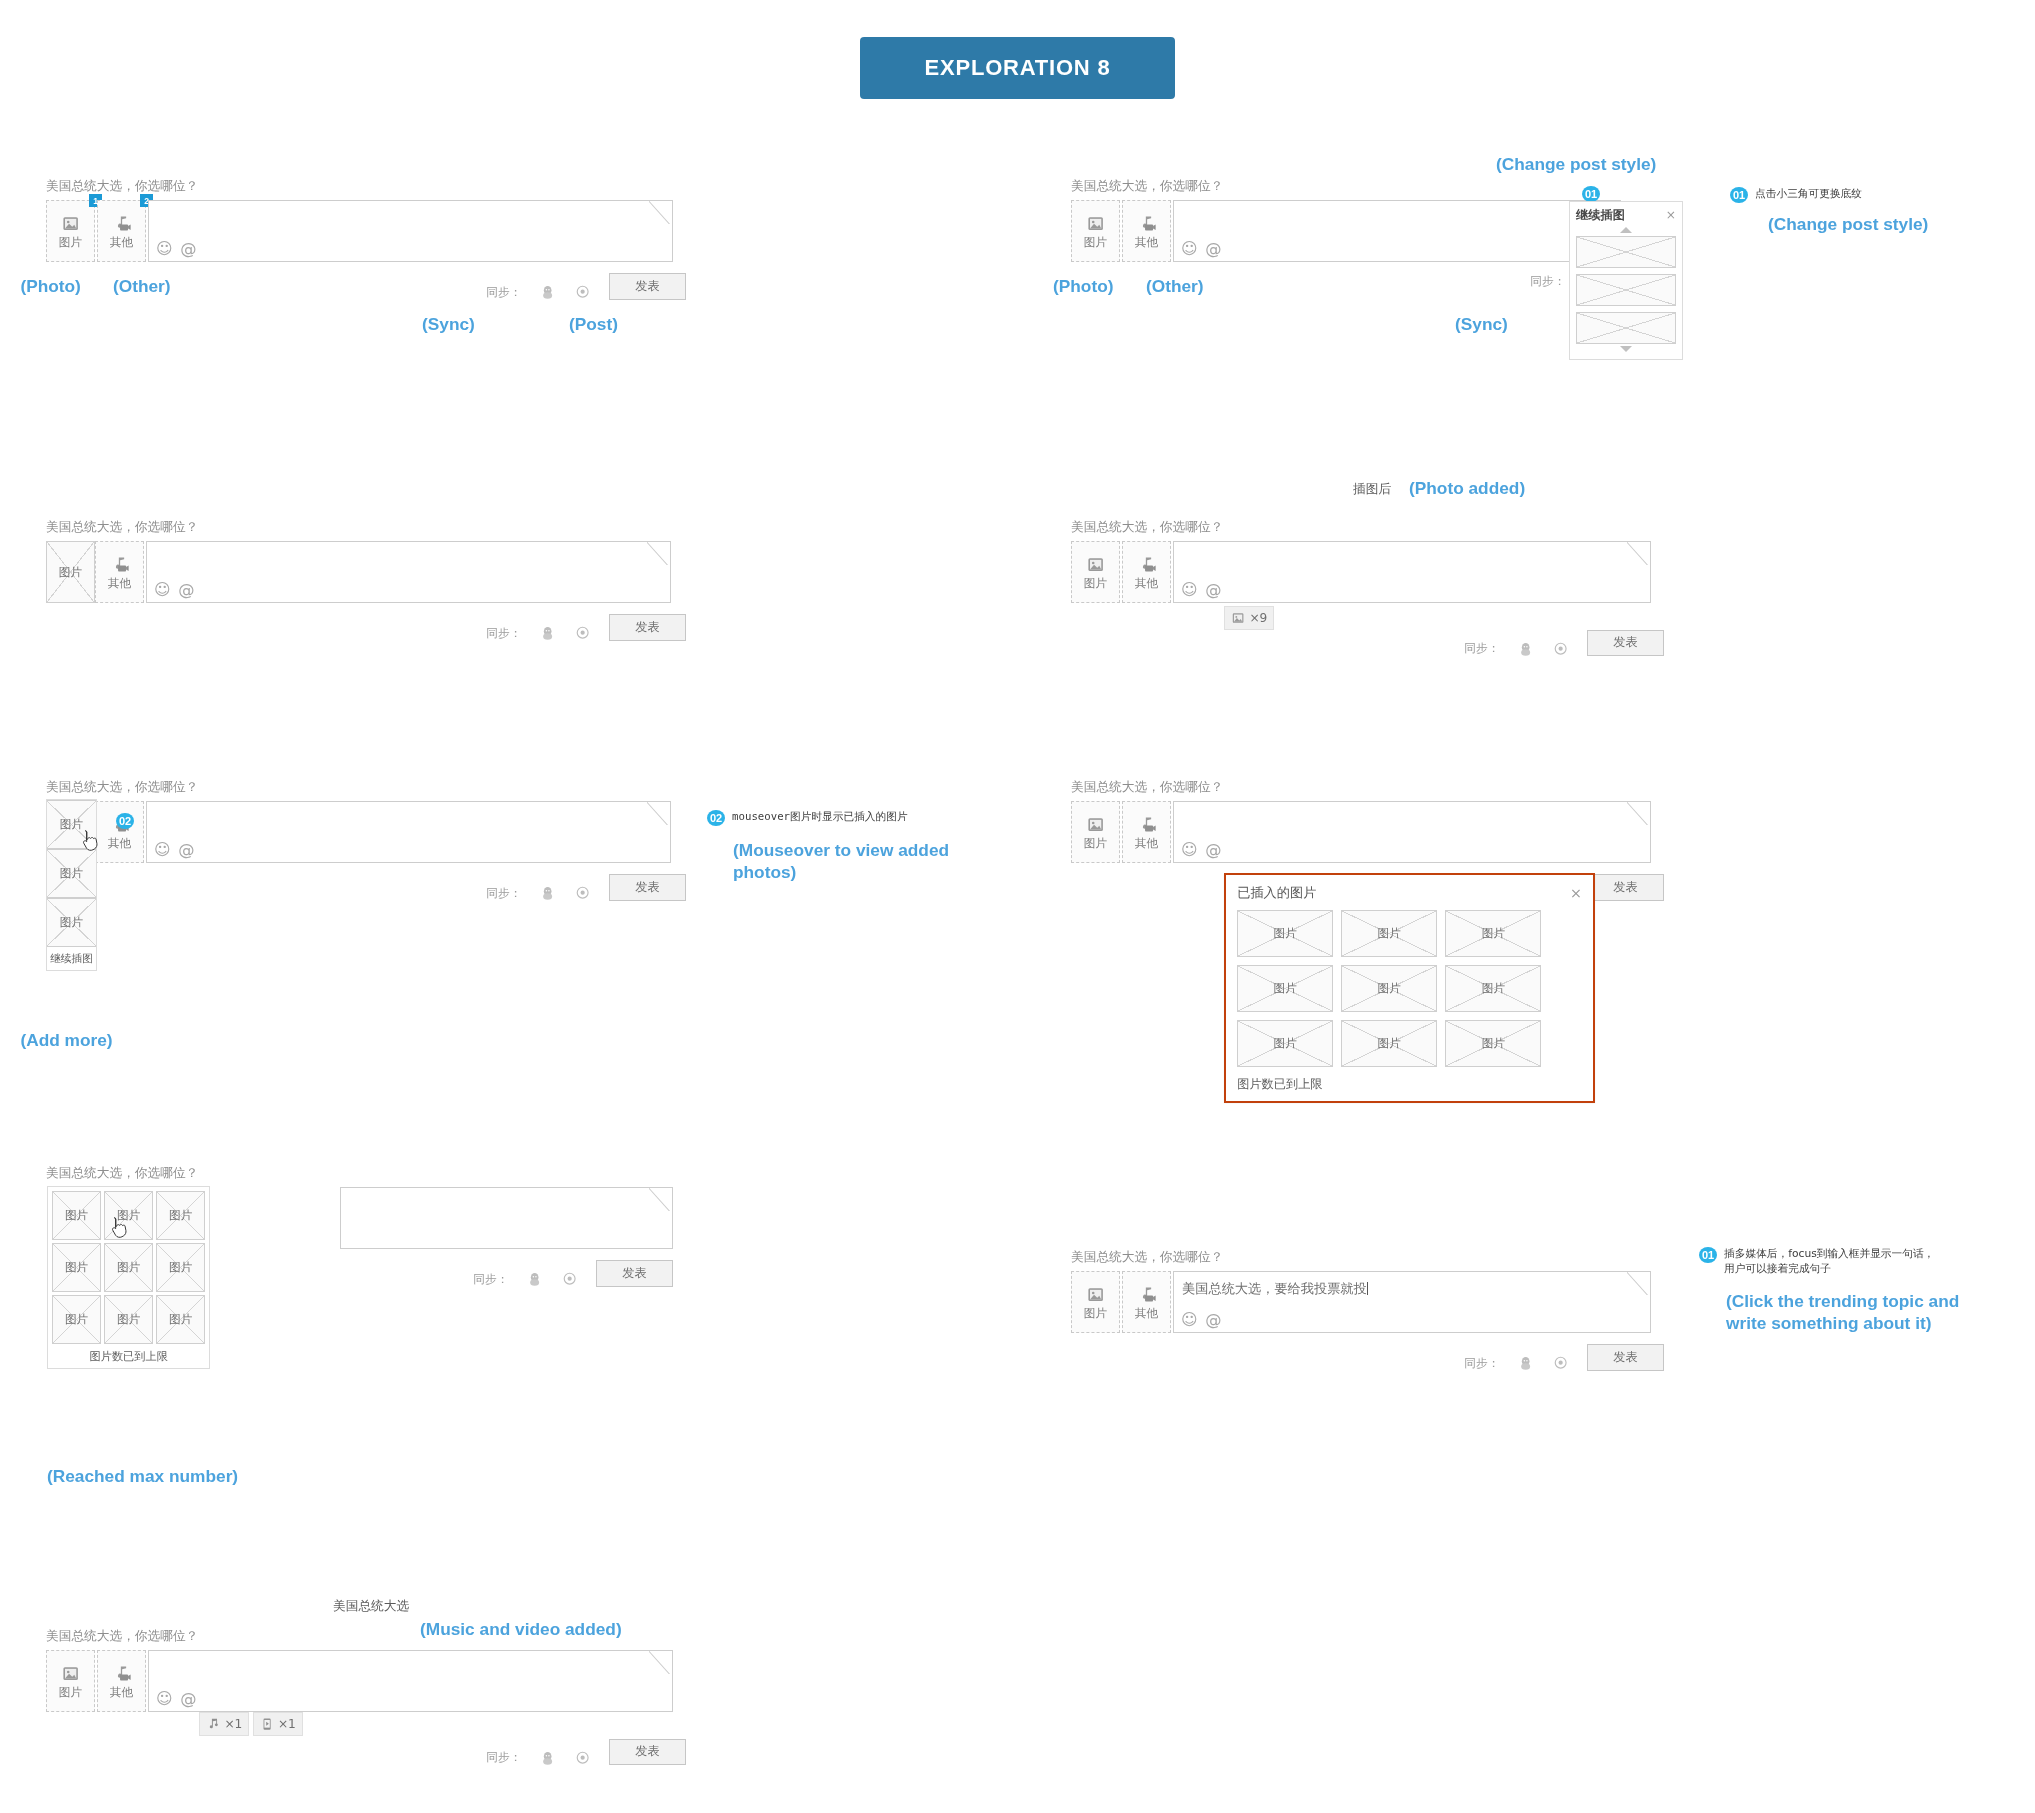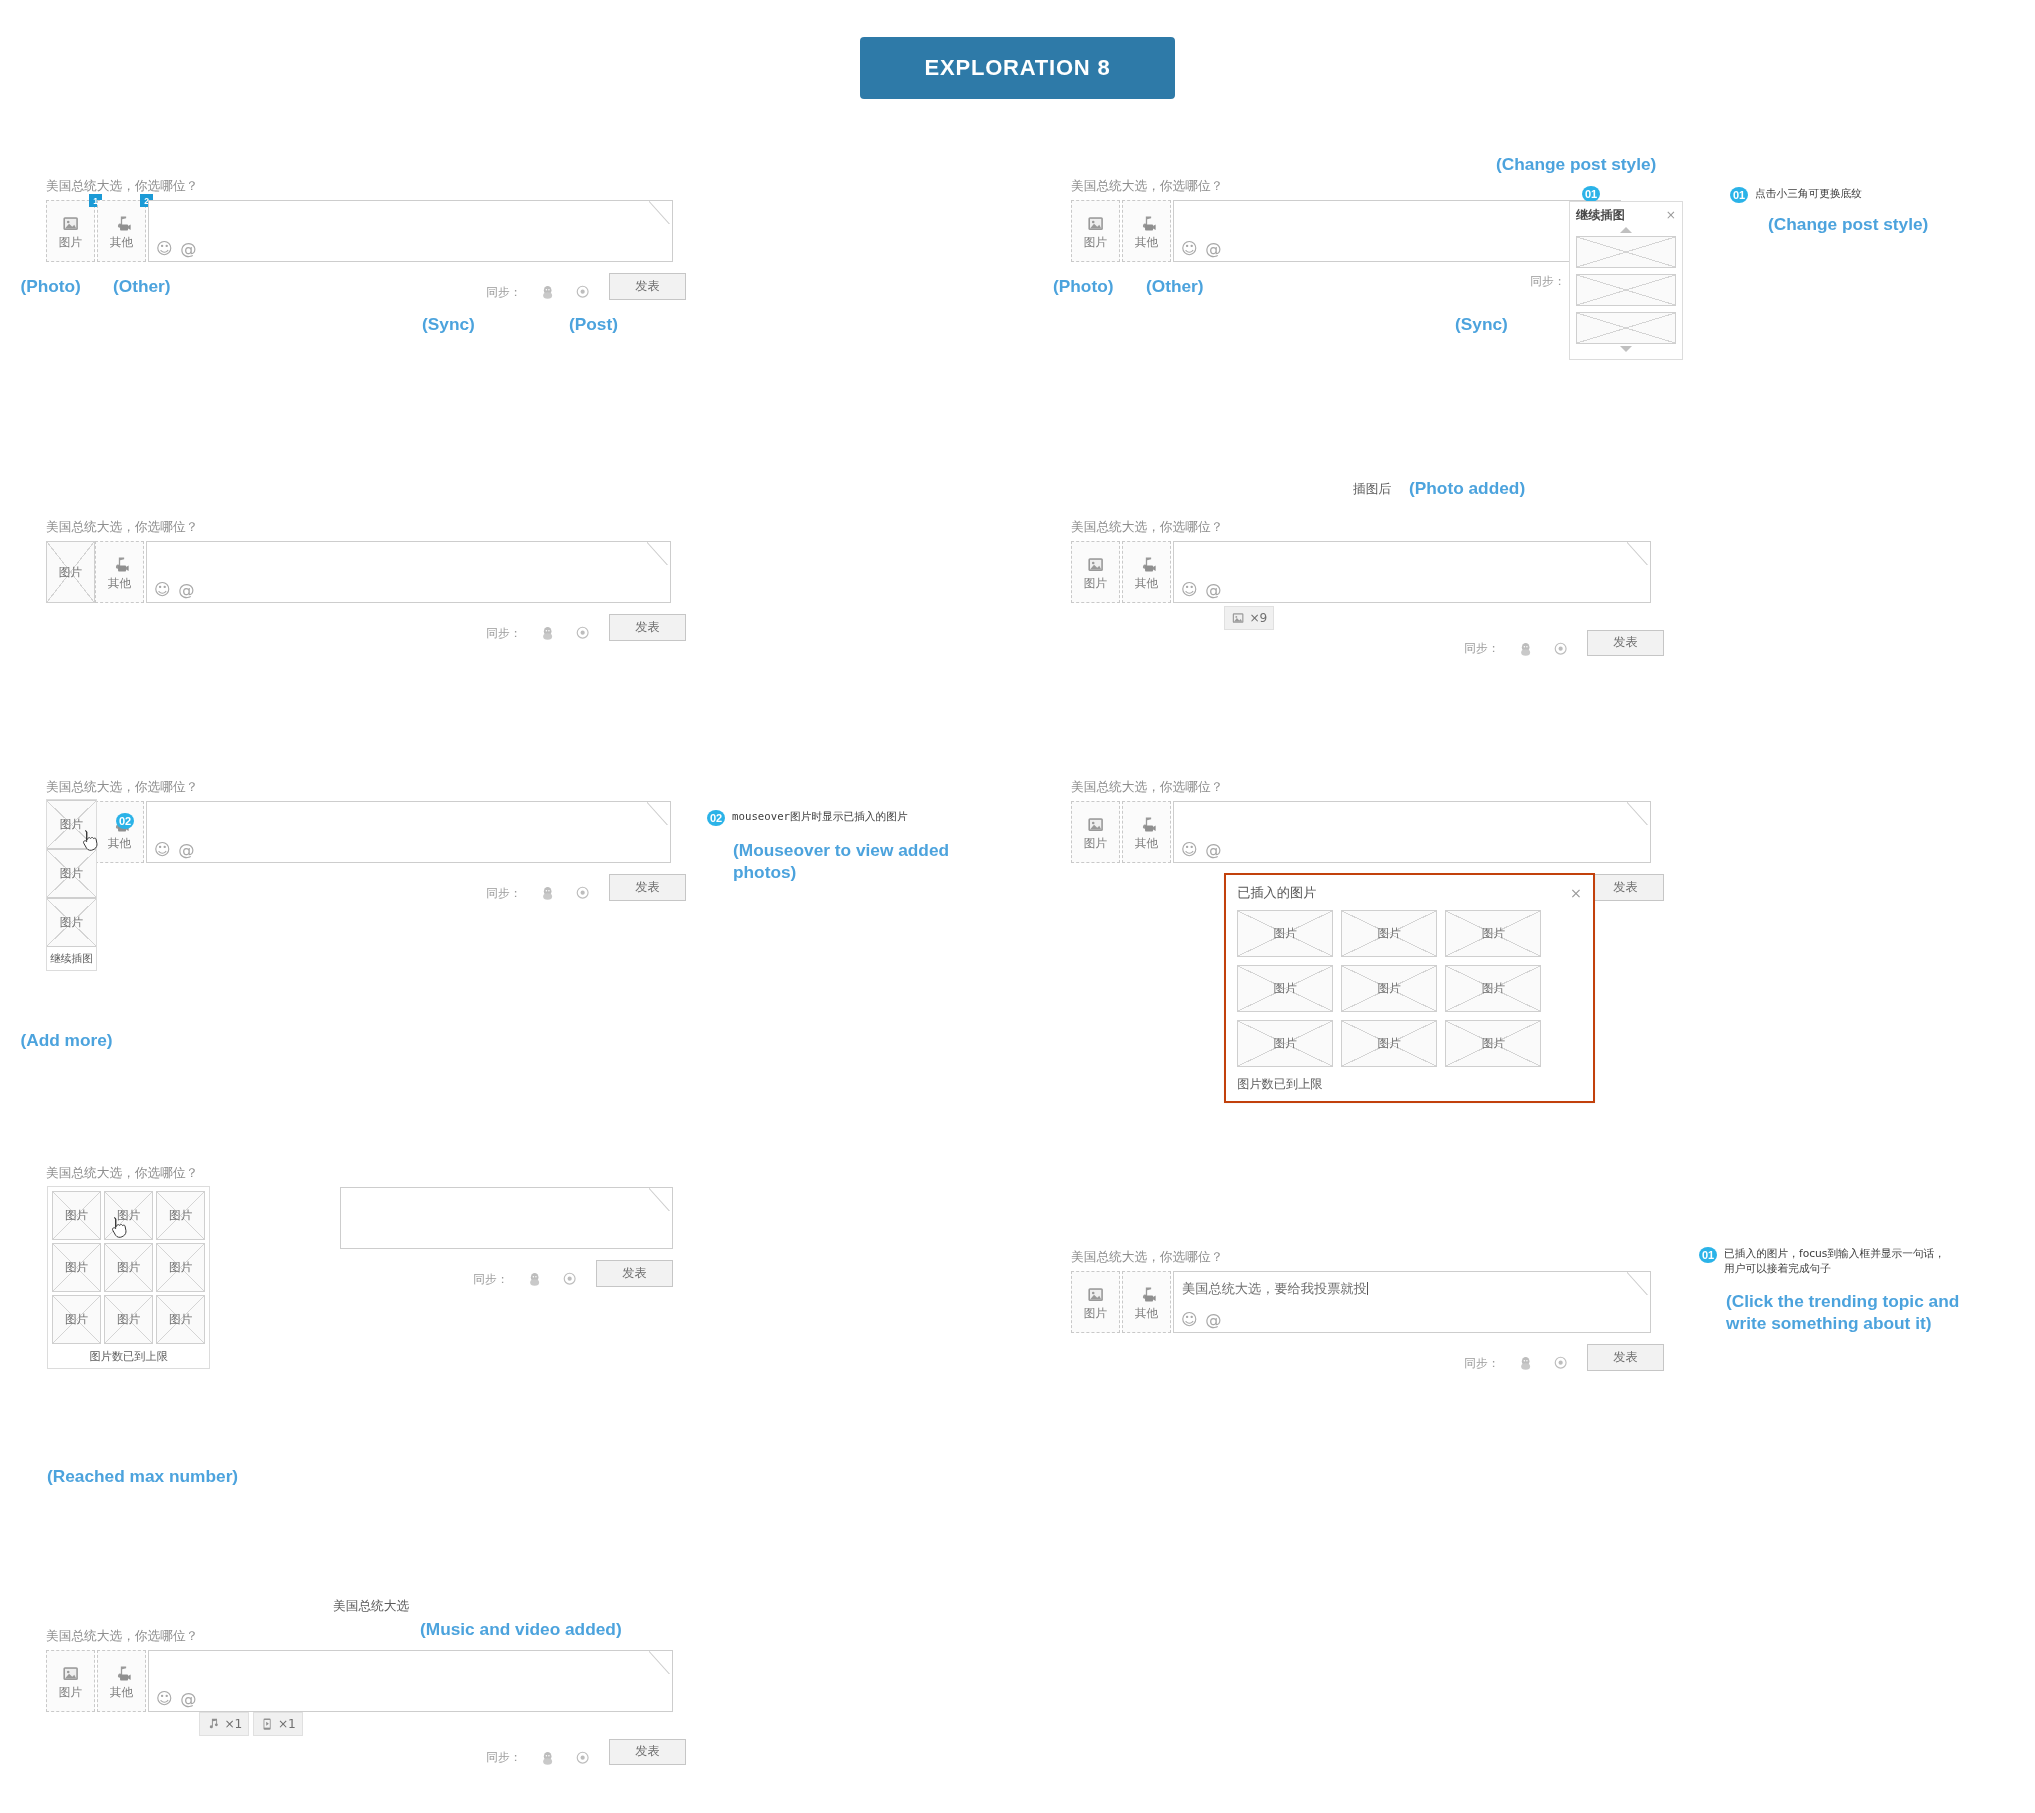--- a/index.html
+++ b/index.html
@@ -795,21 +795,21 @@
       <circle cx="12" cy="12" r="8.5" fill="none" stroke="#bdbdbd" stroke-width="1.8"></circle>
       <circle cx="12" cy="12" r="3.3" fill="#bdbdbd"></circle>
     </svg>
     <div class="post-btn">发表</div>
   </div>
 </div>
 
 <div style="position:absolute; left:1699px; top:1247px; display:flex; gap:7.1px; align-items:flex-start;">
   <span class="marker-circ static">01</span>
   <div style="display:flex; flex-direction:column;">
-    <span class="ann-cn" style="position:static;">已插入的图片，focus到输入框并显示一句话，</span>
+    <span class="ann-cn" style="position:static;">插多媒体后，focus到输入框并显示一句话，</span>
     <span class="ann-cn" style="position:static;">用户可以接着完成句子</span>
   </div>
 </div>
 <div class="ann-en wrap" style="left:1726px; top:1290px; width:260px;">(Click the trending topic and write something about it)</div>
 
 <span class="ann-cn-inline" style="position:absolute; left:333px; top:1598px;">美国总统大选</span>
 <div class="ann-en" style="left:420px; top:1594px;margin-top:24px;">(Music and video added)</div>
 
 <div class="composer" style="left:46px; top:1628px;">
   <div class="topic">美国总统大选，你选哪位？</div>

